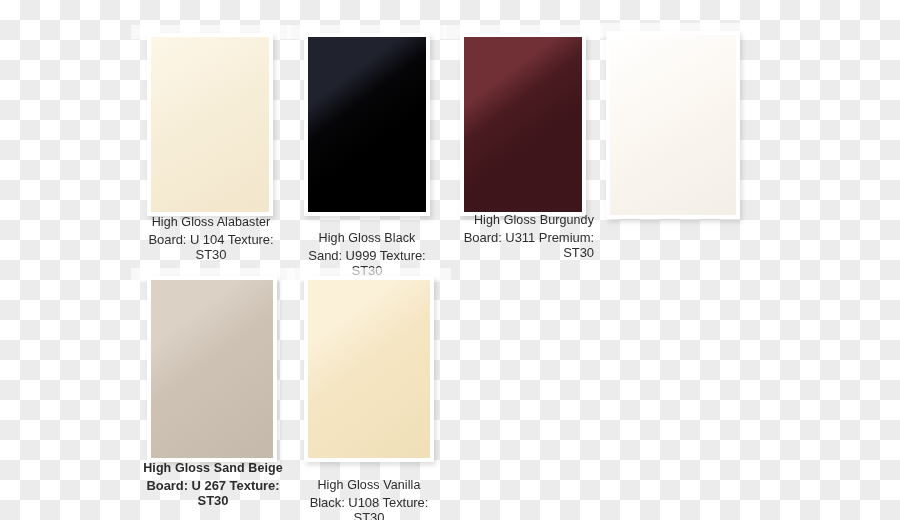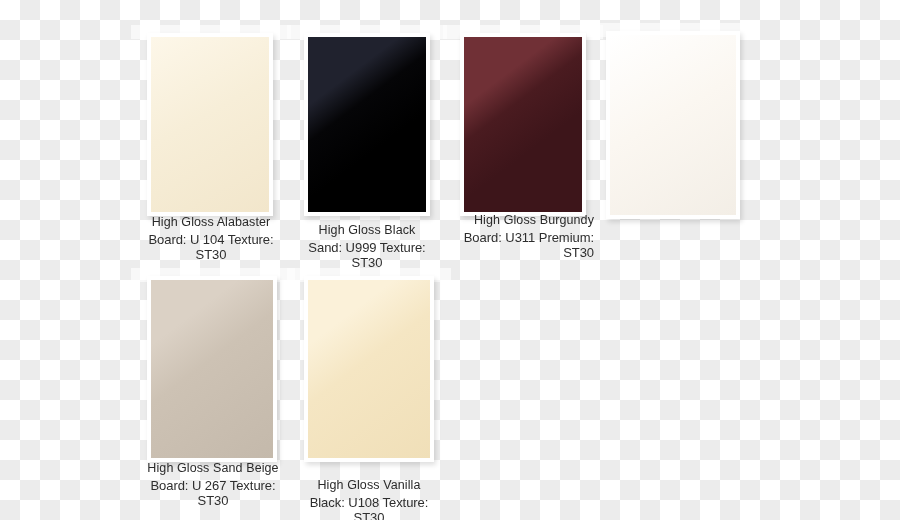--- a/index.html
+++ b/index.html
@@ -102,21 +102,21 @@
         <div class="cap-sub">Board: U 104 Texture: ST30</div>
       </div>
     </div>
     <div class="card" style="left: 296px; top: 33px; width: 142px;">
       <div class="card-plate"></div>
       <div class="swatch-wrap" style="position: absolute; left: 8px; top: 0px; width: 118px; height: 175px;">
         <div class="swatch" style="background: rgb(5, 5, 7);">
           <div class="gloss" style="background: linear-gradient(143deg, rgb(32, 34, 46) 0%, rgb(32, 34, 46) 26%, rgb(5, 5, 7) 40%, rgb(0, 0, 0) 62%, rgb(0, 0, 0) 100%);"></div>
         </div>
       </div>
-      <div class="caption" style="position: absolute; left: 0px; top: 182px; width: 142px; margin-top: 8px;">
+      <div class="caption" style="position: absolute; left: 0px; top: 182px; width: 142px; margin-top: 16px;">
         <div class="cap-title">High Gloss Black</div>
         <div class="cap-sub">Sand: U999 Texture: ST30</div>
       </div>
     </div>
     <div class="card" style="left: 452px; top: 33px; width: 142px;">
       <div class="card-plate"></div>
       <div class="swatch-wrap" style="position: absolute; left: 8px; top: 0px; width: 118px; height: 175px;">
         <div class="swatch" style="background: rgb(74, 27, 32);">
           <div class="gloss" style="background: linear-gradient(143deg, rgb(112, 48, 54) 0%, rgb(112, 48, 54) 26%, rgb(74, 27, 32) 40%, rgb(61, 21, 26) 62%, rgb(61, 21, 26) 100%);"></div>
         </div>
@@ -136,21 +136,21 @@
       <div class="caption" style="position: absolute; left: 0px; top: 184px; width: 154px; margin-top: 0px;">
       </div>
     </div>
     <div class="card" style="left: 140px; top: 276px; width: 146px;">
       <div class="card-plate"></div>
       <div class="swatch-wrap" style="position: absolute; left: 7px; top: 0px; width: 122px; height: 178px;">
         <div class="swatch" style="background: rgb(205, 194, 180);">
           <div class="gloss" style="background: linear-gradient(143deg, rgb(219, 209, 197) 0%, rgb(219, 209, 197) 24%, rgb(205, 194, 180) 46%, rgb(196, 185, 171) 100%);"></div>
         </div>
       </div>
-      <div class="caption" style="position: absolute; left: 0px; top: 185px; width: 146px; margin-top: 0px;">
+      <div class="caption" style="position: absolute; left: 0px; top: 185px; width: 146px; margin-top: 0px; font-weight: bold;">
         <div class="cap-title">High Gloss Sand Beige</div>
         <div class="cap-sub">Board: U 267 Texture: ST30</div>
       </div>
     </div>
     <div class="card" style="left: 296px; top: 276px; width: 146px;">
       <div class="card-plate"></div>
       <div class="swatch-wrap" style="position: absolute; left: 8px; top: 0px; width: 122px; height: 178px;">
         <div class="swatch" style="background: rgb(245, 230, 195);">
           <div class="gloss" style="background: linear-gradient(143deg, rgb(251, 241, 217) 0%, rgb(251, 241, 217) 24%, rgb(245, 230, 195) 46%, rgb(240, 223, 184) 100%);"></div>
         </div>

